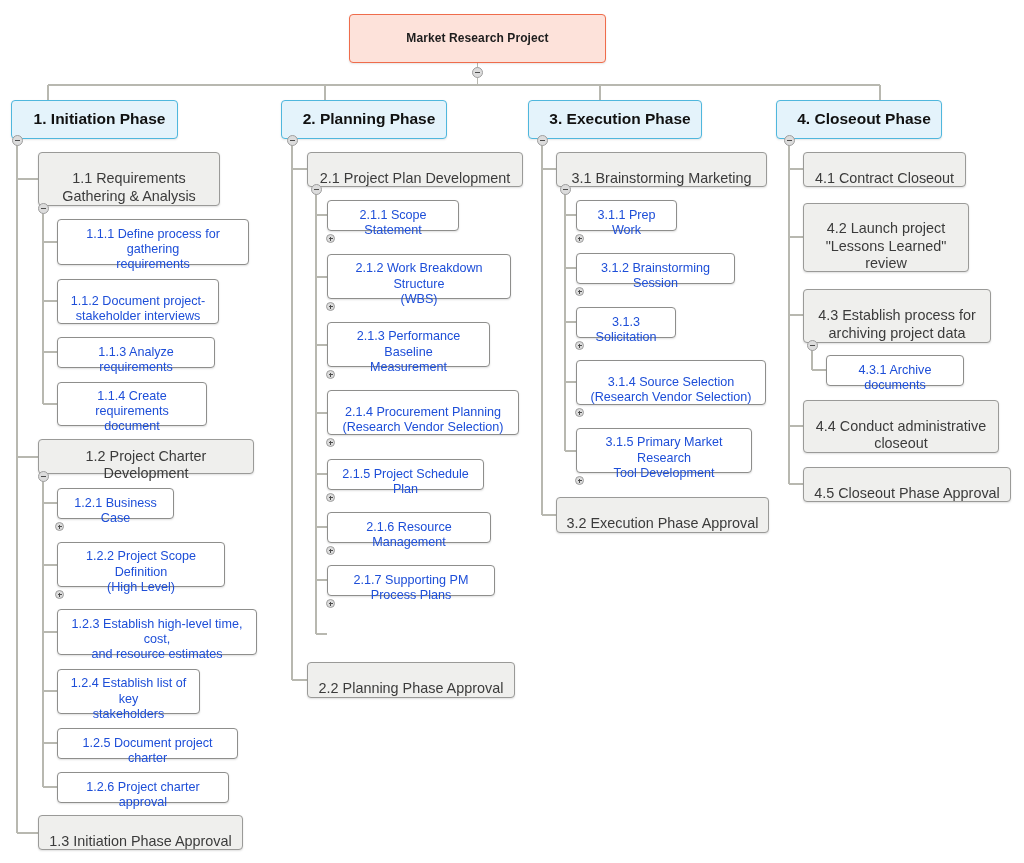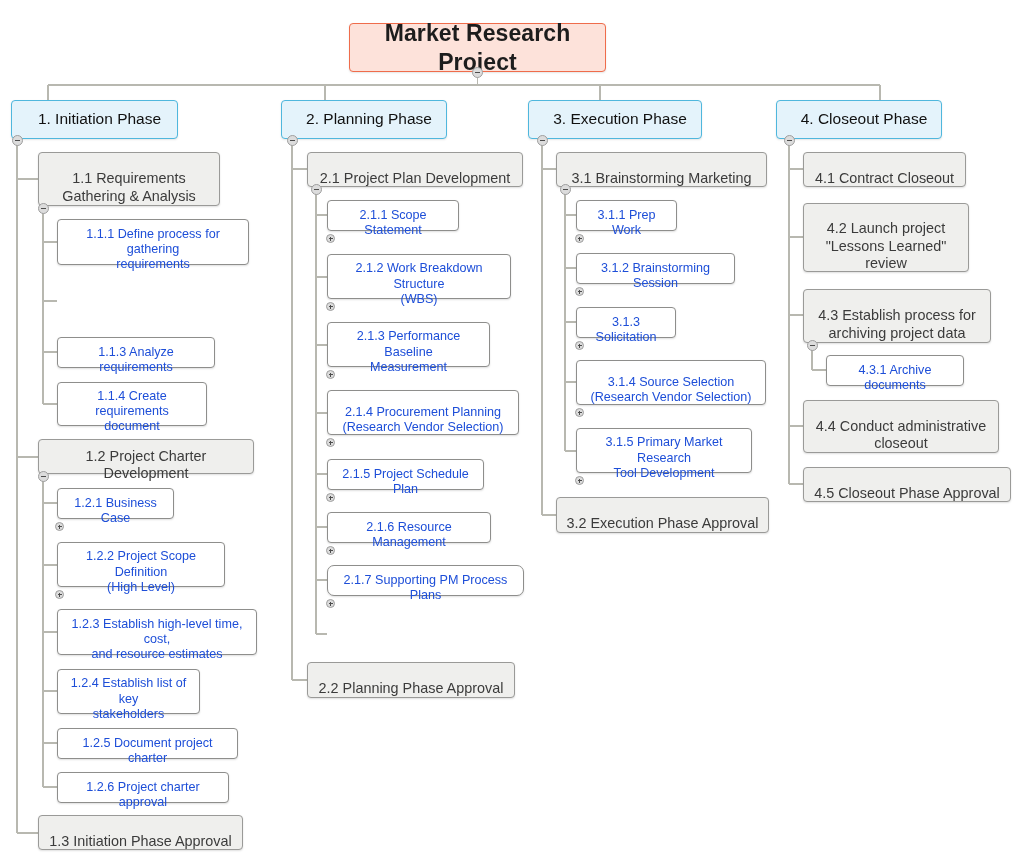--- a/index.html
+++ b/index.html
@@ -48,32 +48,31 @@
   .node .num {
     white-space: pre;
   }
 
   
   .node.root {
     background: #fde2da;
     border: 1.4px solid #ef6c4b;
     color: #1d1d1d;
     font-weight: bold;
-    font-size: 23px;
+    font-size: 12px;
     letter-spacing: .1px;
     box-shadow: 0 1px 2px rgba(0,0,0,.10);
-    margin-top: 9px;
   }
 
   
   .node.phase {
     background: #e4f3fb;
     border: 1.6px solid #4fb7dd;
     color: #111111;
-    font-weight: normal;
+    font-weight: bold;
     font-size: 15.5px;
     justify-content: flex-start;
     padding-left: 10px;
     box-shadow: 0 1px 2px rgba(0,0,0,.10);
     align-items: center;
   }
 
   
   .node.lvl2 {
     background: #efefed;
@@ -241,20 +240,26 @@
   </div>
   <div class="toggle" style="left:38px; top:203px;"></div>
 
   <div class="node lvl3" style="left:57px; top:219px; width:192px; height:46px;">
     <span class="inner">
       <span class="num">1.1.1</span><span>  </span><span>Define process for gathering
 requirements</span>
     </span>
   </div>
 
+  <div class="node lvl3" style="left:57px; top:279px; width:162px; height:45px;">
+    <span class="inner">
+      <span class="num">1.1.2</span><span>   </span><span>Document project-
+stakeholder interviews</span>
+    </span>
+  </div>
 
   <div class="node lvl3" style="left:57px; top:337px; width:158px; height:31px;">
     <span class="inner">
       <span class="num">1.1.3</span><span>  </span><span>Analyze requirements</span>
     </span>
   </div>
 
   <div class="node lvl3" style="left:57px; top:382px; width:150px; height:44px;">
     <span class="inner">
       <span class="num">1.1.4</span><span>  </span><span>Create requirements
@@ -361,21 +366,21 @@
   </div>
   <div class="toggle small plus" style="left:326px; top:493px;"></div>
 
   <div class="node lvl3" style="left:327px; top:512px; width:164px; height:31px;">
     <span class="inner">
       <span class="num">2.1.6</span><span>  </span><span>Resource Management</span>
     </span>
   </div>
   <div class="toggle small plus" style="left:326px; top:546px;"></div>
 
-  <div class="node lvl3" style="left:327px; top:565px; width:197px; height:31px;border-radius:7px;">
+  <div class="node lvl3" style="left:327px; top:565px; width:168px; height:31px;">
     <span class="inner">
       <span class="num">2.1.7</span><span>  </span><span>Supporting PM Process Plans</span>
     </span>
   </div>
   <div class="toggle small plus" style="left:326px; top:599px;"></div>
 
 
   <div class="node lvl2" style="left:307px; top:662px; width:208px; height:36px;">
     <span class="inner">
       <span class="num">2.2</span><span>  </span><span>Planning Phase Approval</span>

